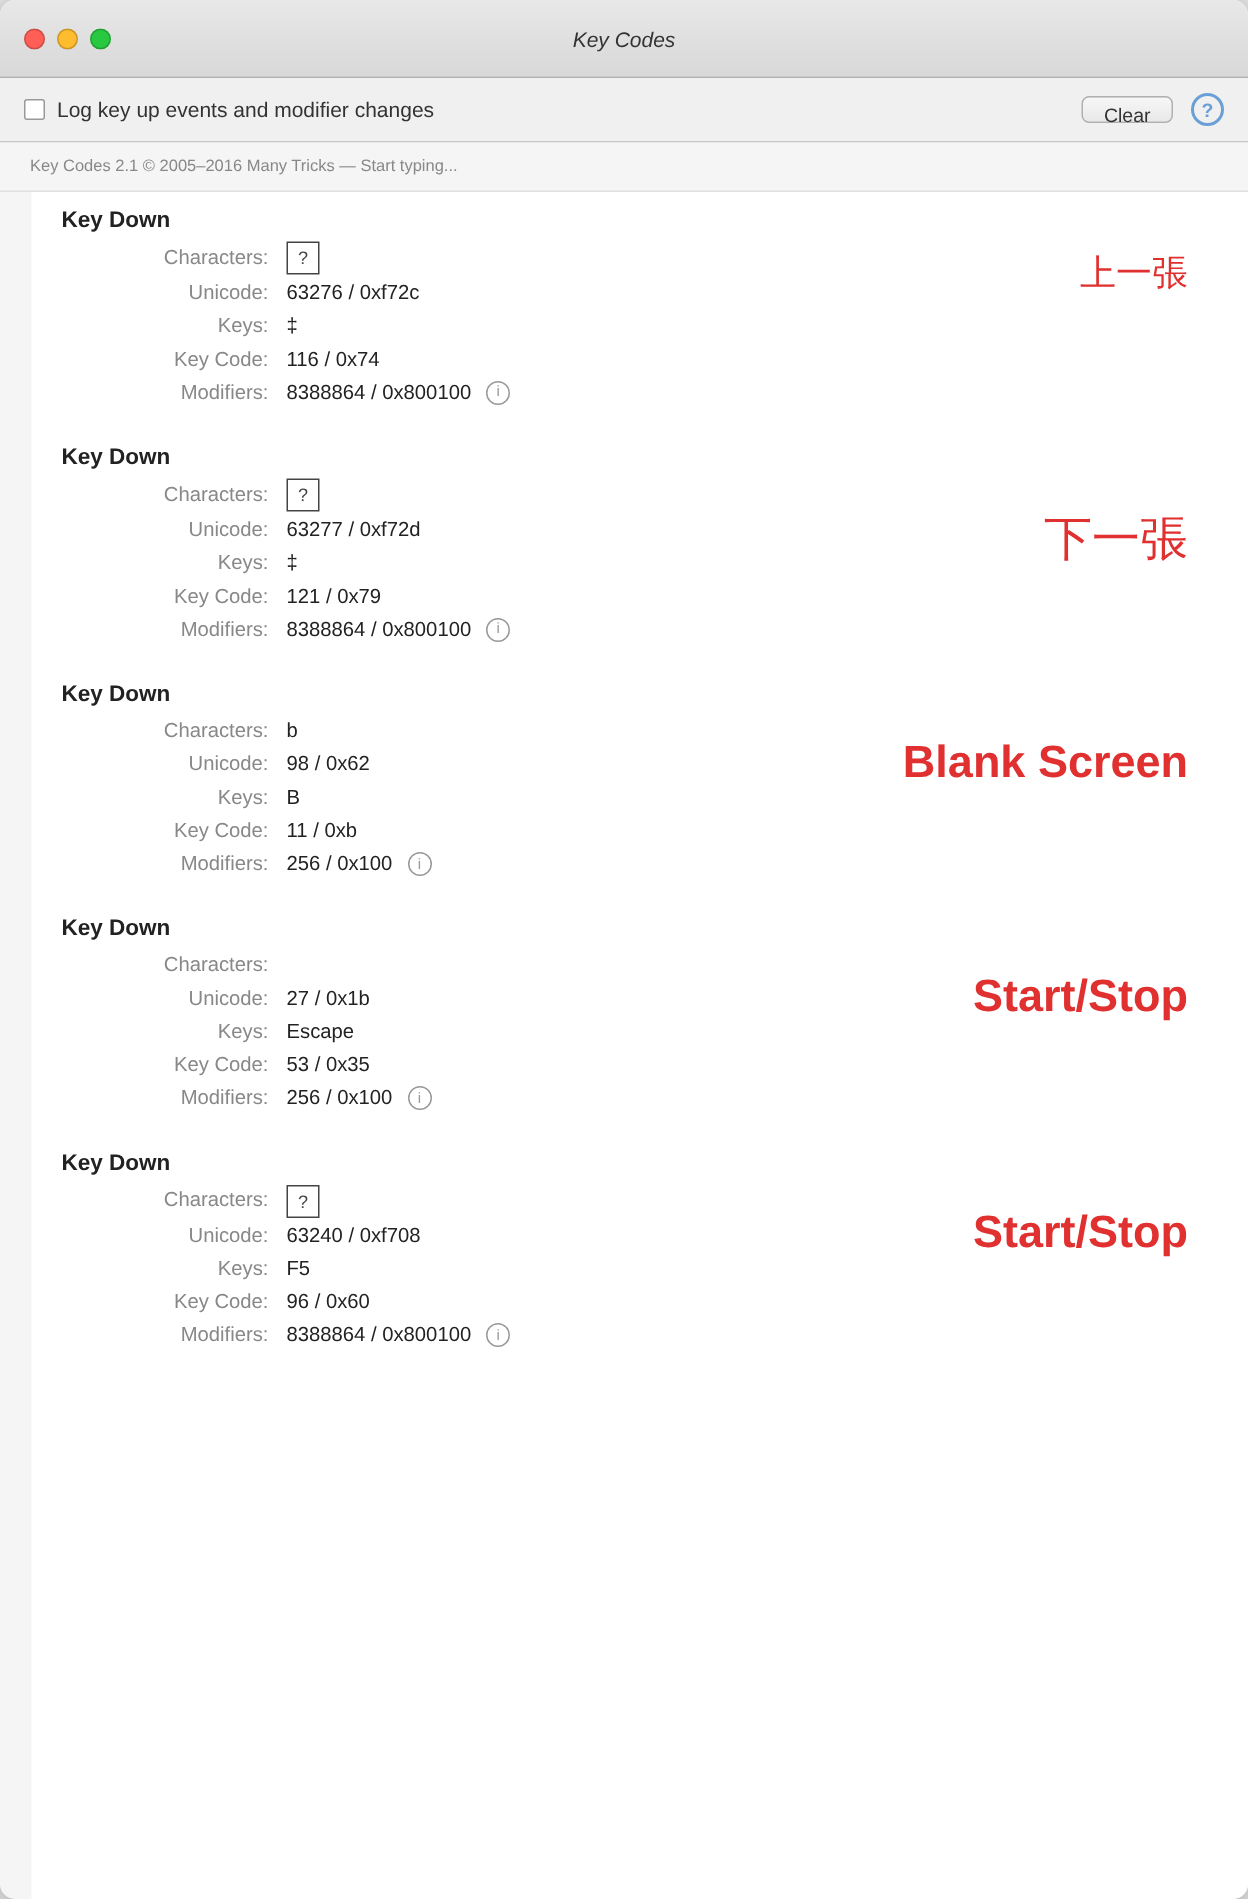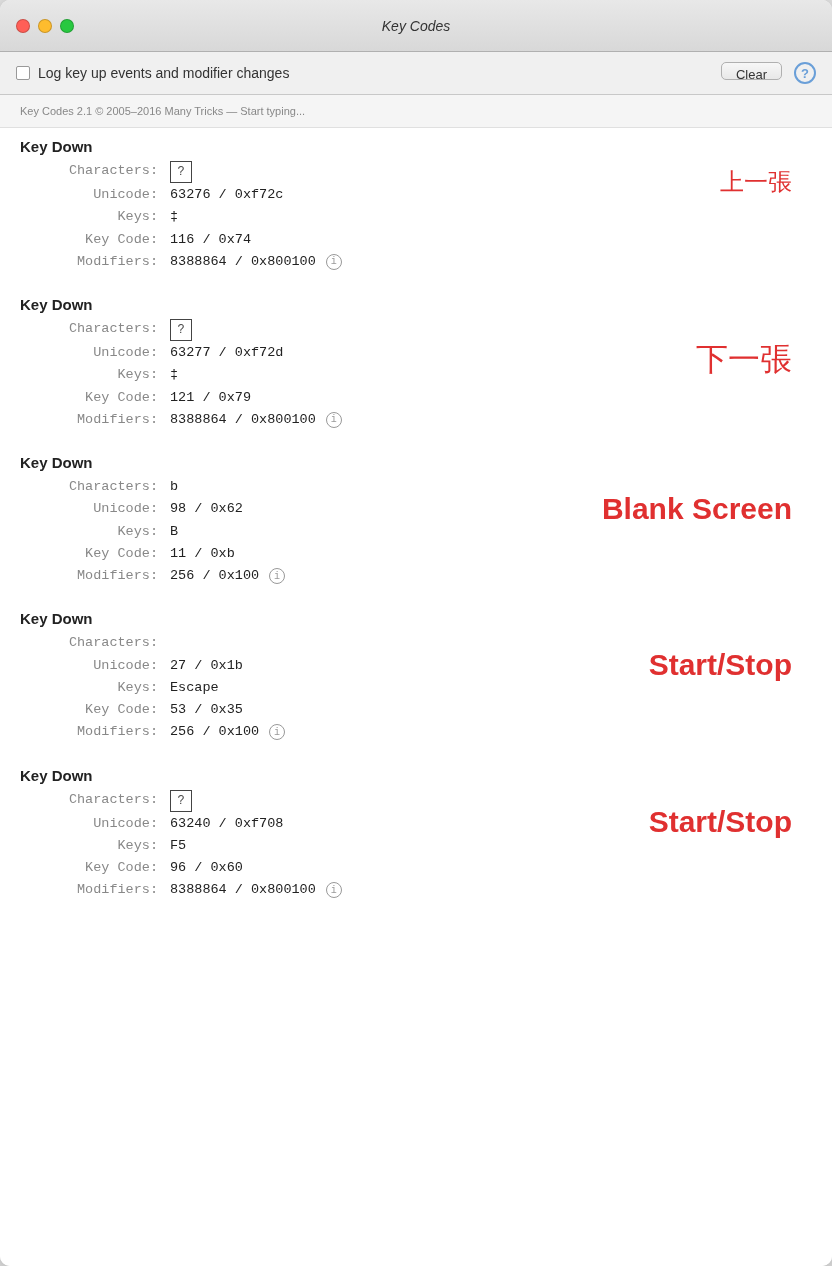--- a/index.html
+++ b/index.html
@@ -62,20 +62,21 @@
       color: #333;
       font-style: italic;
     }
 
     
     .toolbar {
       background: #f0f0f0;
       border-bottom: 1px solid #c8c8c8;
       padding: 10px 16px;
       display: flex;
+      align-items: center;
       gap: 12px;
       flex-shrink: 0;
     }
 
     .checkbox-wrapper {
       display: flex;
       align-items: center;
       gap: 8px;
       flex: 1;
     }
@@ -132,20 +133,21 @@
       font-size: 11px;
       color: #888;
     }
 
     
     .content {
       flex: 1;
       padding: 10px 20px 20px;
       overflow-y: auto;
       background: #ffffff;
+      margin-left: 21px;
     }
 
     
     .key-event {
       margin-bottom: 24px;
       position: relative;
     }
 
     .key-event-title {
       font-size: 15px;
@@ -153,24 +155,24 @@
       color: #222;
       margin-bottom: 6px;
     }
 
     .key-event-rows {
       padding-left: 20px;
     }
 
     .key-row {
       display: flex;
+      align-items: center;
       margin-bottom: 2px;
       font-size: 13.5px;
       line-height: 1.5;
-      font-family: Liberation Mono, monospace;
     }
 
     .key-label {
       color: #888;
       width: 130px;
       flex-shrink: 0;
       text-align: right;
       padding-right: 12px;
     }
 

